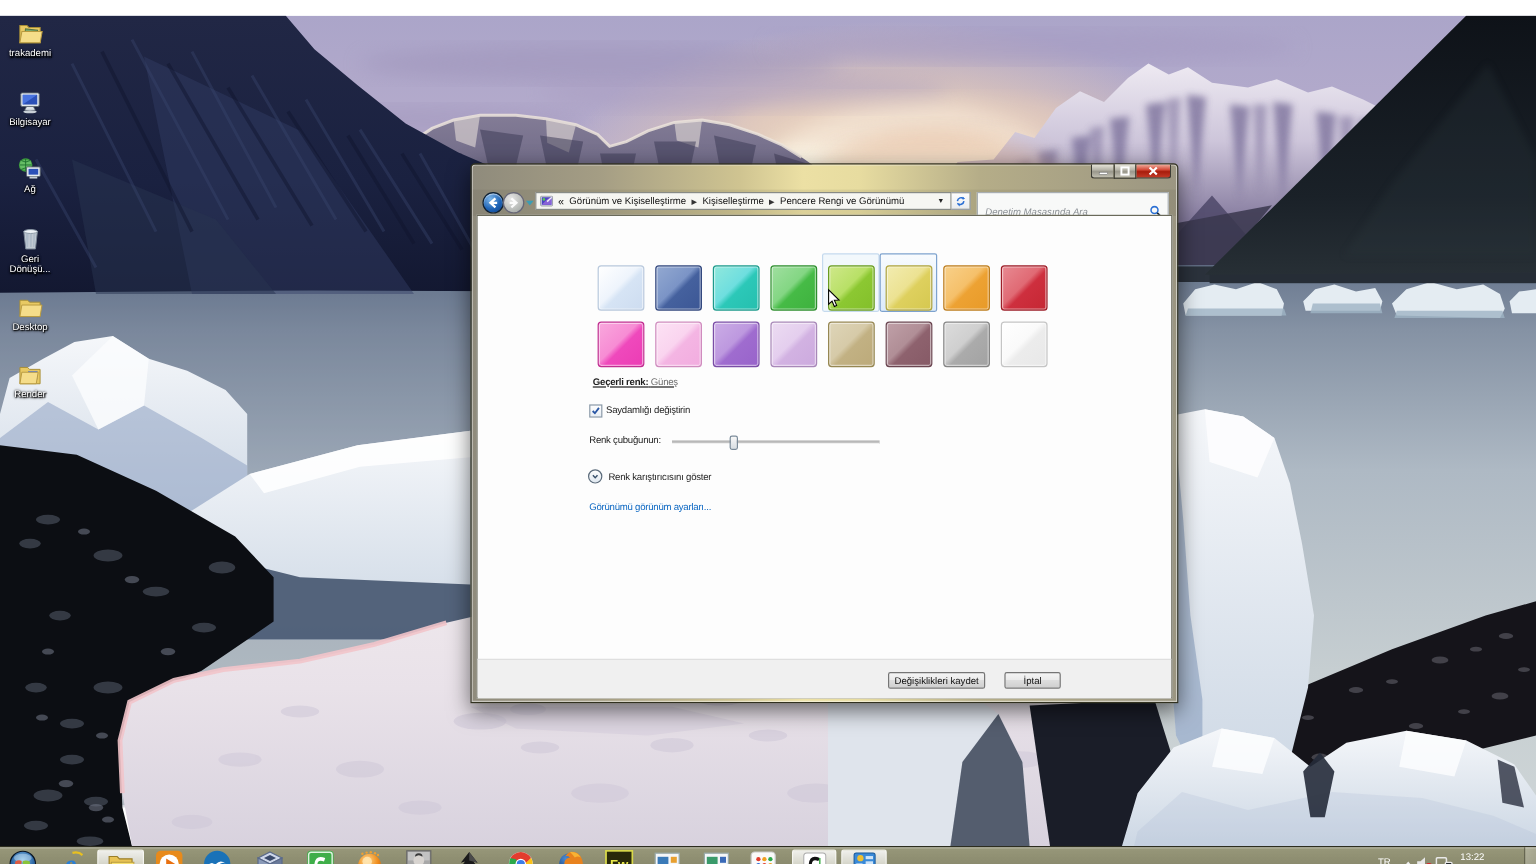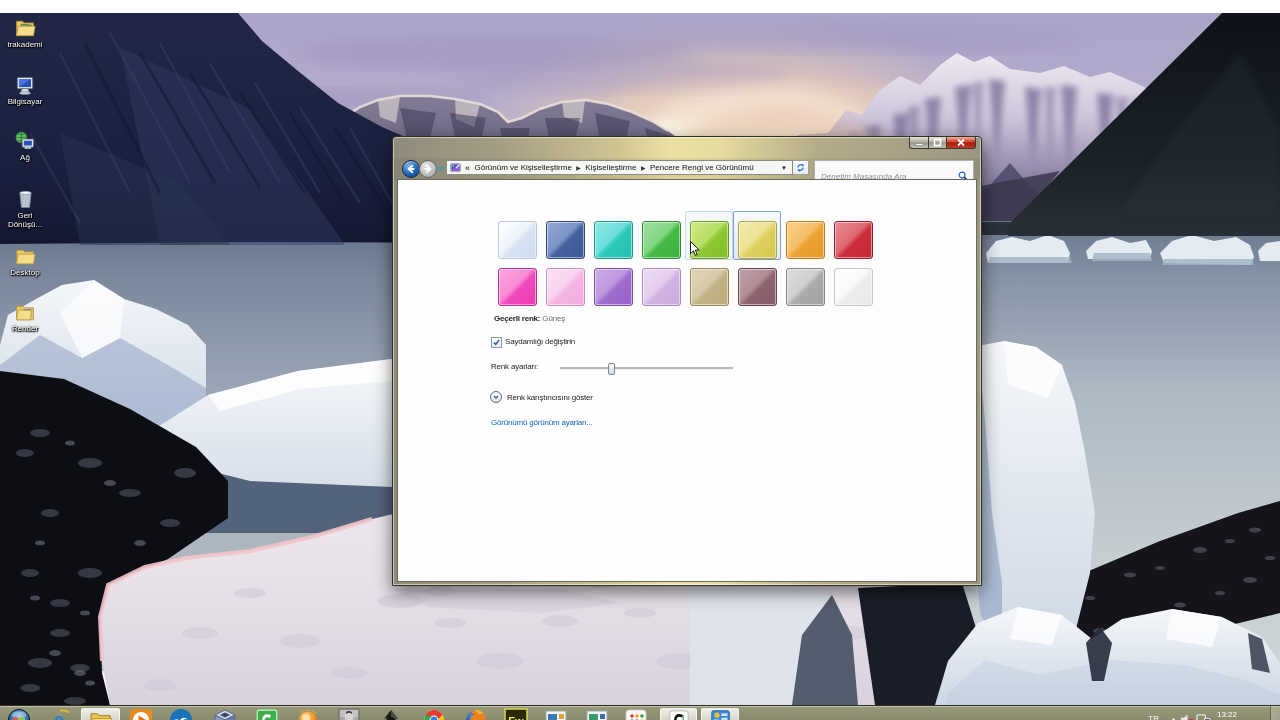--- a/index.html
+++ b/index.html
@@ -419,37 +419,41 @@
     <div class="sw" style="left:388px;top:41px;background:linear-gradient(135deg,#f8d089,#f5c06a 45%,#eda233 55%,#e89a28);border:1px solid #bd7d1e;"></div>
     <div class="sw" style="left:436px;top:41px;background:linear-gradient(135deg,#e88a92,#e06a74 45%,#ce2f3e 55%,#c52733);border:1px solid #9c1e28;"></div>
     <div class="sw" style="left:100px;top:88px;background:linear-gradient(135deg,#f9a8dd,#f78cd4 45%,#ef49bc 55%,#ec3cb4);border:1px solid #c02e90;"></div>
     <div class="sw" style="left:148px;top:88px;background:linear-gradient(135deg,#fce2f4,#fad4ef 45%,#f4b5e3 55%,#f2acdf);border:1px solid #cf8cbe;"></div>
     <div class="sw" style="left:196px;top:88px;background:linear-gradient(135deg,#cbade6,#bd98df 45%,#9f6ccf 55%,#9863ca);border:1px solid #7a4da6;"></div>
     <div class="sw" style="left:244px;top:88px;background:linear-gradient(135deg,#ecdcf2,#e4ceee 45%,#d2b2e2 55%,#ccaade);border:1px solid #a888b8;"></div>
     <div class="sw" style="left:292px;top:88px;background:linear-gradient(135deg,#ded5b8,#d6caa8 45%,#c2b183 55%,#bcaa7a);border:1px solid #968752;"></div>
     <div class="sw" style="left:340px;top:88px;background:linear-gradient(135deg,#c0a0a8,#b08e96 45%,#8e626e 55%,#865a66);border:1px solid #6a4550;"></div>
     <div class="sw" style="left:388px;top:88px;background:linear-gradient(135deg,#dcdcdc,#cfcfcf 45%,#ababab 55%,#a2a2a2);border:1px solid #858585;"></div>
     <div class="sw" style="left:436px;top:88px;background:linear-gradient(135deg,#ffffff,#fafafa 45%,#ececec 55%,#e8e8e8);border:1px solid #c5c5c5;"></div>
-    <div class="label" style="left:96px;top:134px;"><b>Geçerli renk:</b> <span class="gray">Güneş</span></div>
+    <div class="label" style="left:96px;top:134px;text-decoration:underline;"><b>Geçerli renk:</b> <span class="gray">Güneş</span></div>
     <div style="position:absolute;left:93px;top:157px;width:9px;height:9px;background:linear-gradient(#fefefe,#e8eef4);border:1px solid #8a99a8;">
       <svg width="9" height="9" viewBox="0 0 12 12" style="position:absolute;left:0;top:0;">
             <path d="M2.5,6 L5,8.5 L9.5,2.5" stroke="#2a57a5" stroke-width="2" fill="none"></path>
           </svg>
     </div>
     <div class="label" style="left:107px;top:157px;">Saydamlığı değiştirin</div>
-    <div class="label" style="left:93px;top:182px;">Renk ayarları:</div>
+    <div class="label" style="left:93px;top:182px;">Renk çubuğunun:</div>
     <div style="position:absolute;left:162px;top:187px;width:173px;height:2px;background:#b8b8b8;border-bottom:1px solid #f0f0f0;"></div>
     <div style="position:absolute;left:210px;top:183px;width:7px;height:12px;background:linear-gradient(#f8f8f8,#d8dde2);border:1px solid #7a8a99;border-radius:2px;box-sizing:border-box;"></div>
     <div style="position:absolute;left:92px;top:211px;width:12px;height:12px;border-radius:50%;border:1px solid #5a6a7a;background:linear-gradient(#fdfdfd,#e0e8f0);box-sizing:border-box;">
       <svg width="10" height="10" viewBox="0 0 13 13" style="position:absolute;left:0;top:0;">
             <path d="M4,5.2 L6.5,8 L9,5.2" stroke="#38506a" stroke-width="1.5" fill="none"></path>
           </svg>
     </div>
     <div class="label" style="left:109px;top:213px;">Renk karıştırıcısını göster</div>
     <div class="label link" style="left:93px;top:238px;">Görünümü görünüm ayarları...</div>
+    <div id="footer">
+      <div class="btn" style="left:342px;top:10px;width:81px;">Değişiklikleri kaydet</div>
+      <div class="btn" style="left:439px;top:10px;width:47px;">İptal</div>
+    </div>
   </div>
   <svg style="position:absolute;left:296px;top:103px;" width="12" height="18" viewBox="0 0 12 18">
     <path d="M1.5,1.5 L1.5,13.5 L4.4,11 L6.3,15.4 L8.2,14.5 L6.3,10.2 L10.2,10 Z" fill="#fff" stroke="#000" stroke-width=".9"></path>
   </svg>
 </div>
 
 <div id="taskbar">
   <div class="hl"></div>
   <svg class="tico" style="left:7px;top:2px;" width="25" height="25" viewBox="0 0 26 26">
     <defs>

